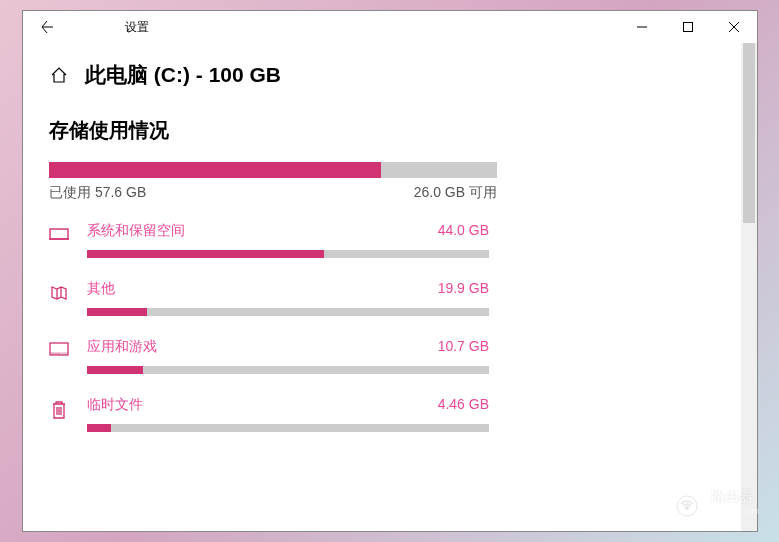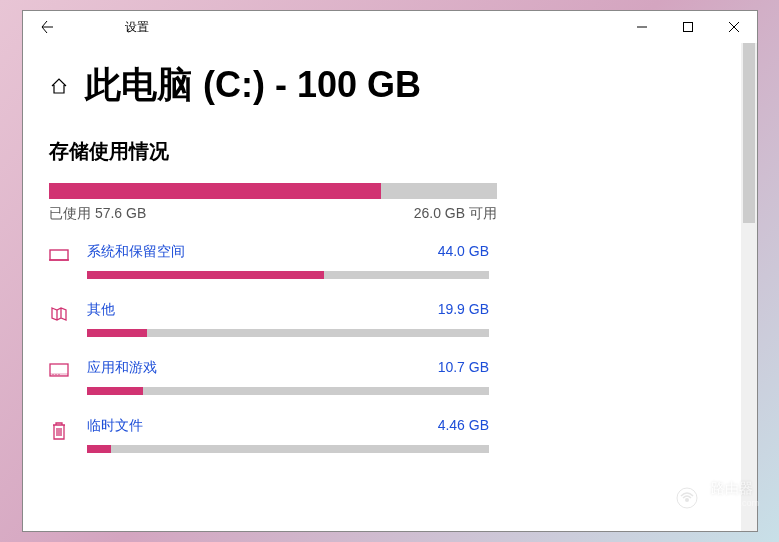--- a/index.html
+++ b/index.html
@@ -69,21 +69,21 @@
       margin-bottom: 28px;
     }
     .home-icon {
       width: 20px;
       height: 20px;
       display: flex;
       align-items: center;
       justify-content: center;
     }
     .page-title {
-      font-size: 36px;
+      font-size: 21px;
       font-weight: 600;
       color: #000;
     }
     .section-title {
       font-size: 20px;
       font-weight: 600;
       color: #000;
       margin-bottom: 18px;
     }
     .main-bar-wrap {
@@ -122,21 +122,21 @@
       justify-content: center;
       padding-top: 4px;
     }
     .cat-body {
       flex: 1;
     }
     .cat-header {
       display: flex;
       justify-content: space-between;
       font-size: 14px;
-      color: #1d4ed8;
+      color: #ec4899;
       margin-bottom: 10px;
     }
     .cat-bar {
       height: 8px;
       background: #ccc;
       width: 100%;
     }
     .cat-bar-fill {
       height: 100%;
       background: #d13372;
@@ -152,21 +152,21 @@
     .scrollbar-thumb {
       position: absolute;
       top: 0;
       left: 2px;
       width: 12px;
       height: 180px;
       background: #ccc;
     }
     .watermark {
       position: absolute;
-      bottom: 26px;
+      bottom: 18px;
       right: 20px;
       display: flex;
       align-items: flex-start;
       gap: 6px;
       opacity: 0.5;
     }
     .watermark-circle {
       width: 36px;
       height: 36px;
       border-radius: 50%;

